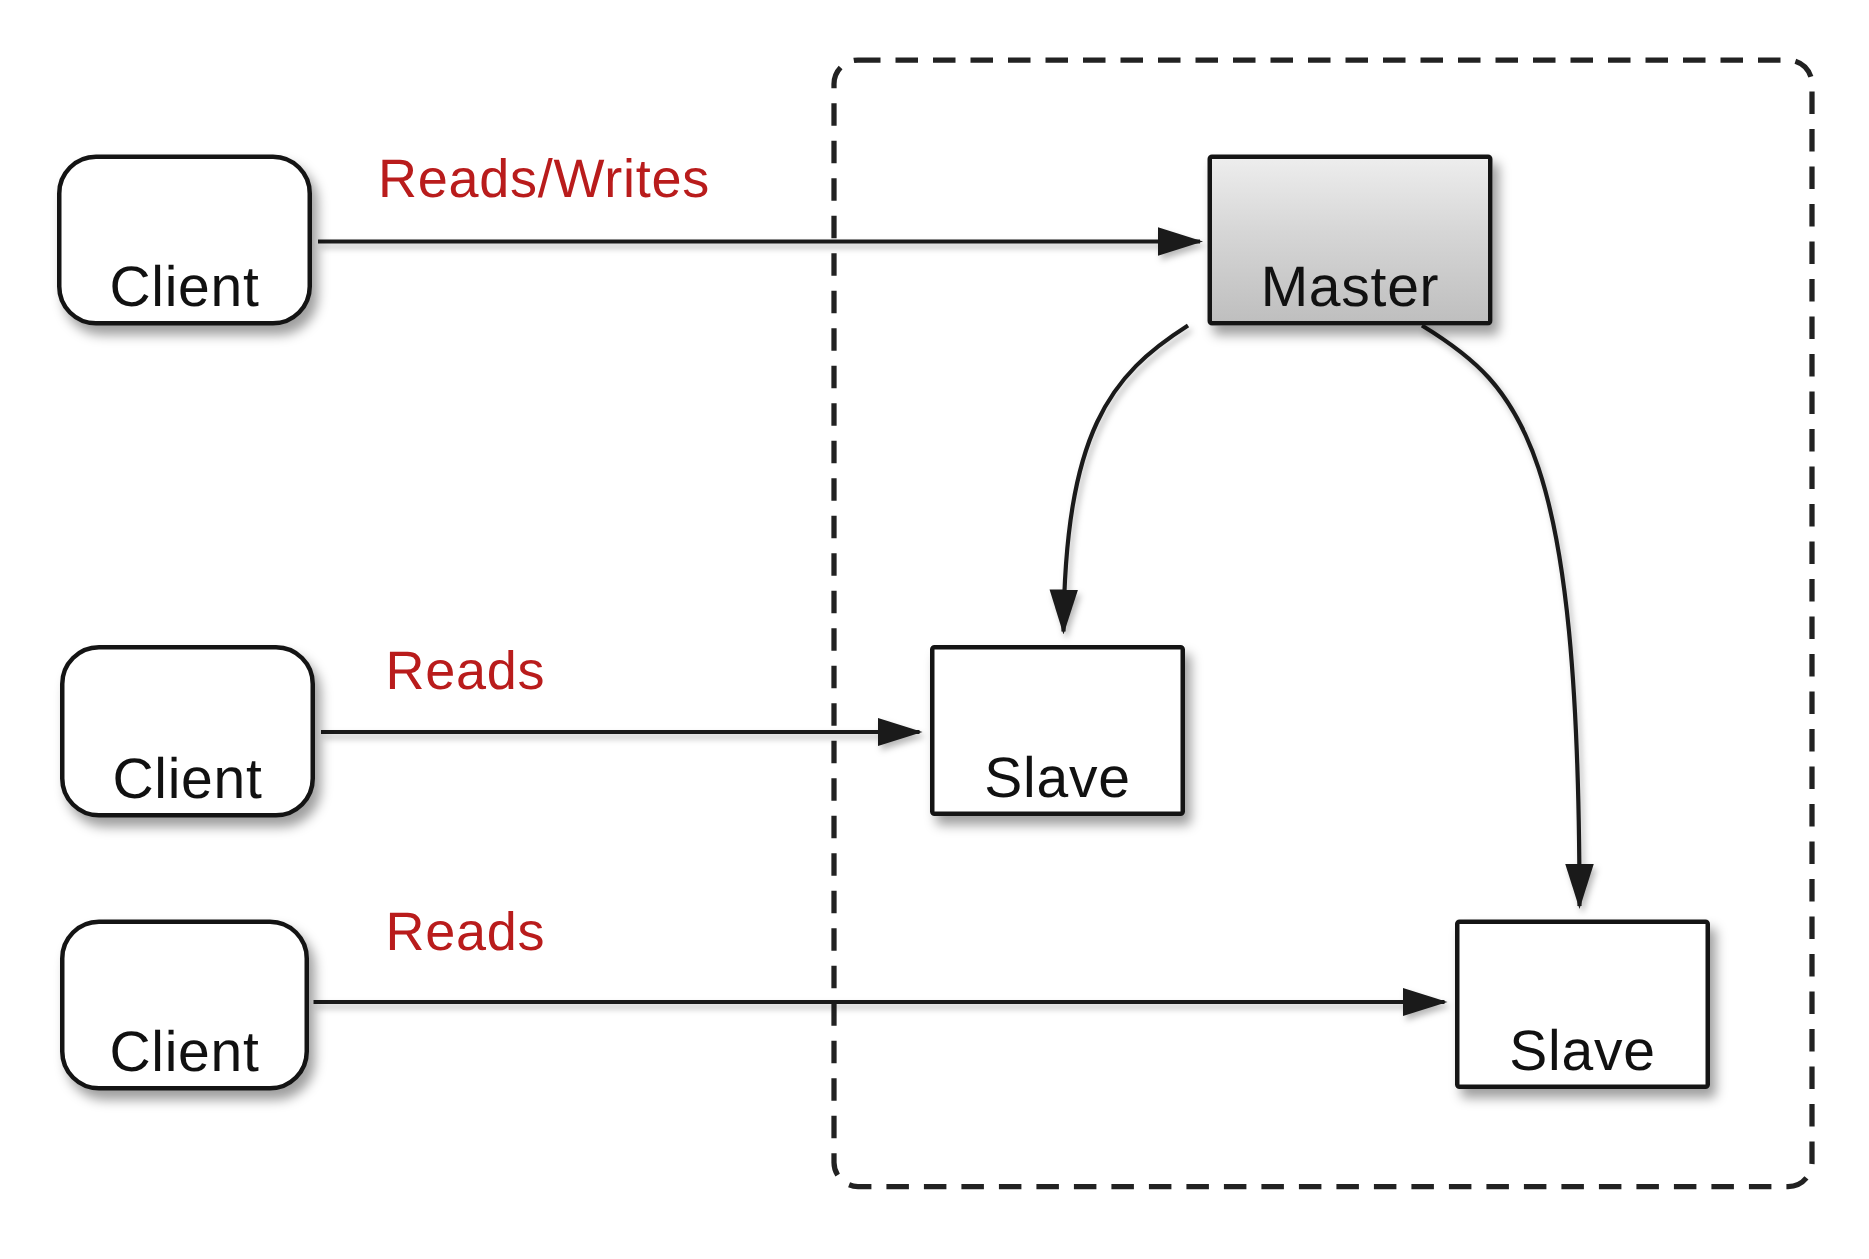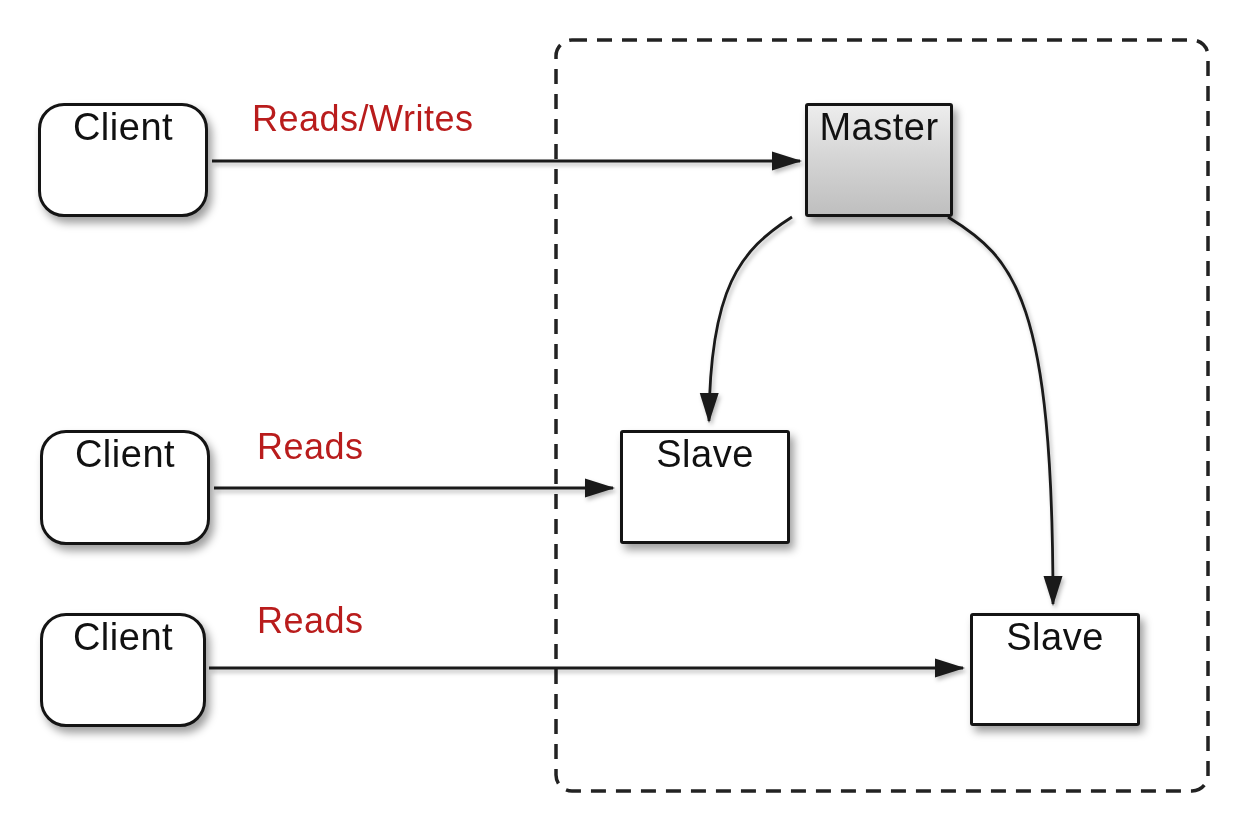--- a/index.html
+++ b/index.html
@@ -32,21 +32,21 @@
   }
   .boundary {
     stroke: #222222;
     stroke-width: 3.5;
     fill: none;
     stroke-dasharray: 15 10;
   }
   .node {
     position: absolute;
     display: flex;
-    align-items: flex-start;
+    align-items: flex-end;
     justify-content: center;
     background: #ffffff;
     border: 3px solid #141414;
     box-sizing: border-box;
     box-shadow: 4px 6px 8px rgba(0,0,0,0.38);
     font-size: 38px;
     color: #111111;
     letter-spacing: 0.5px;
   }
   .node-client {
@@ -54,21 +54,21 @@
   }
   .node-rect {
     border-radius: 3px;
   }
   .node-master {
     background: linear-gradient(180deg, #ededed 0%, #d6d6d6 45%, #bfbfbf 100%);
   }
   #client-1 { left: 38px;  top: 103px; width: 170px; height: 114px; }
   #client-2 { left: 40px;  top: 430px; width: 170px; height: 115px; }
   #client-3 { left: 40px;  top: 613px; width: 166px; height: 114px; }
-  #master   { left: 805px; top: 103px; width: 148px; height: 114px; }
+  #master   { left: 805px; top: 103px; width: 190px; height: 114px; }
   #slave-1  { left: 620px; top: 430px; width: 170px; height: 114px; }
   #slave-2  { left: 970px; top: 613px; width: 170px; height: 113px; }
   .edge-label {
     position: absolute;
     font-size: 36px;
     color: #b91c1c;
     white-space: nowrap;
     letter-spacing: 0.5px;
   }
   #label-reads-writes { left: 252px; top: 98px;  }

